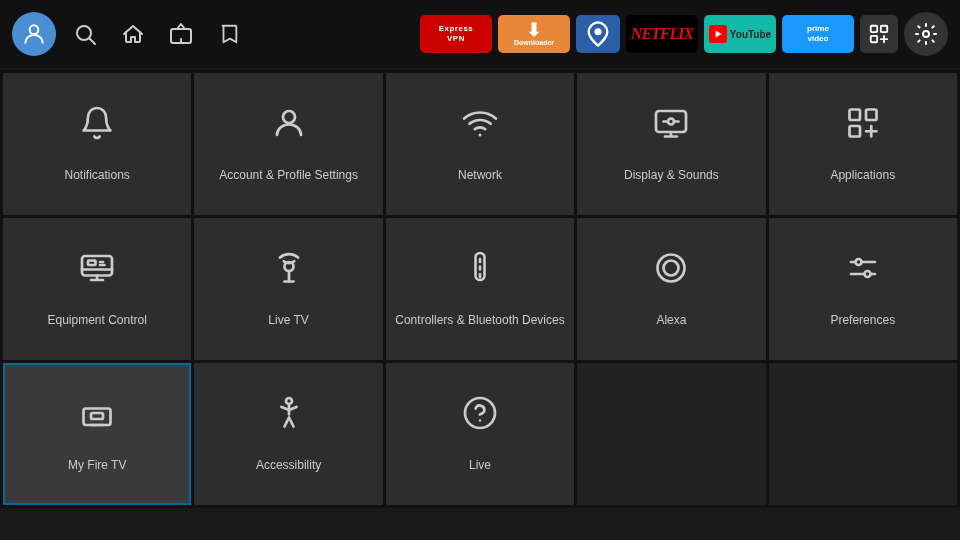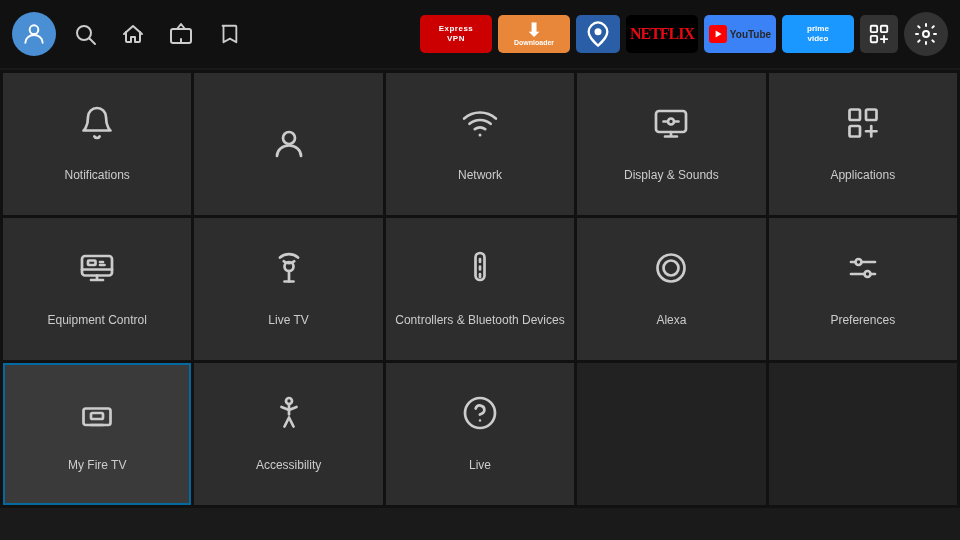--- a/index.html
+++ b/index.html
@@ -90,21 +90,21 @@
     }
     .app-btn-netflix {
       background: #000;
       width: 72px;
       color: #e50914;
       font-size: 14px;
       font-weight: 900;
       letter-spacing: -1px;
     }
     .app-btn-youtube {
-      background: #3b82f6;
+      background: #14b8a6;
       width: 72px;
       color: #ff0000;
       font-size: 11px;
       font-weight: bold;
       display: flex;
       align-items: center;
       justify-content: center;
       gap: 3px;
     }
     .yt-play {
@@ -249,21 +249,21 @@
     </div>
 
     <div class="app-btn app-btn-icon-only" style="background:#2a5fa8;border-radius:5px;">
       <svg viewBox="0 0 24 24" style="width:28px;height:28px;stroke:#fff;fill:none;stroke-width:2;">
         <path d="M12 2C8 2 4 6 4 10c0 5 8 12 8 12s8-7 8-12c0-4-4-8-8-8z"></path>
         <circle cx="12" cy="10" r="3" fill="#fff" stroke="none"></circle>
       </svg>
     </div>
 
     <div class="app-btn app-btn-netflix">
-      <span style="color:#e50914;font-size:16px;font-weight:900;font-family:Georgia,serif;letter-spacing:-1px;">NETFLIX</span>
+      <span style="color:#e50914;font-size:16px;font-weight:900;font-family:Georgia,serif;letter-spacing:-1px;font-style:italic;">NETFLIX</span>
     </div>
 
     <div class="app-btn app-btn-youtube">
       <div class="yt-play">
         <svg viewBox="0 0 10 10" style="width:12px;height:12px;fill:#fff;stroke:none;">
           <polygon points="3,2 8,5 3,8"></polygon>
         </svg>
       </div>
       <span style="color:#282828;font-size:10px;font-weight:bold;">YouTube</span>
     </div>
@@ -302,20 +302,21 @@
     <div class="tile-label">Notifications</div>
   </div>
 
   <div class="settings-tile">
     <div class="tile-icon">
       <svg viewBox="0 0 24 24">
         <circle cx="12" cy="8" r="4"></circle>
         <path d="M4 20c0-4 3.6-7 8-7s8 3 8 7"></path>
       </svg>
     </div>
+    <div class="tile-label">Account &amp; Profile Settings</div>
   </div>
 
   <div class="settings-tile">
     <div class="tile-icon">
       <svg viewBox="0 0 24 24">
         <path d="M5 12.55a11 11 0 0114.08 0"></path>
         <path d="M1.42 9a16 16 0 0121.16 0"></path>
         <path d="M8.53 16.11a6 6 0 016.95 0"></path>
         <circle cx="12" cy="20" r="1" fill="#ccc" stroke="none"></circle>
       </svg>

